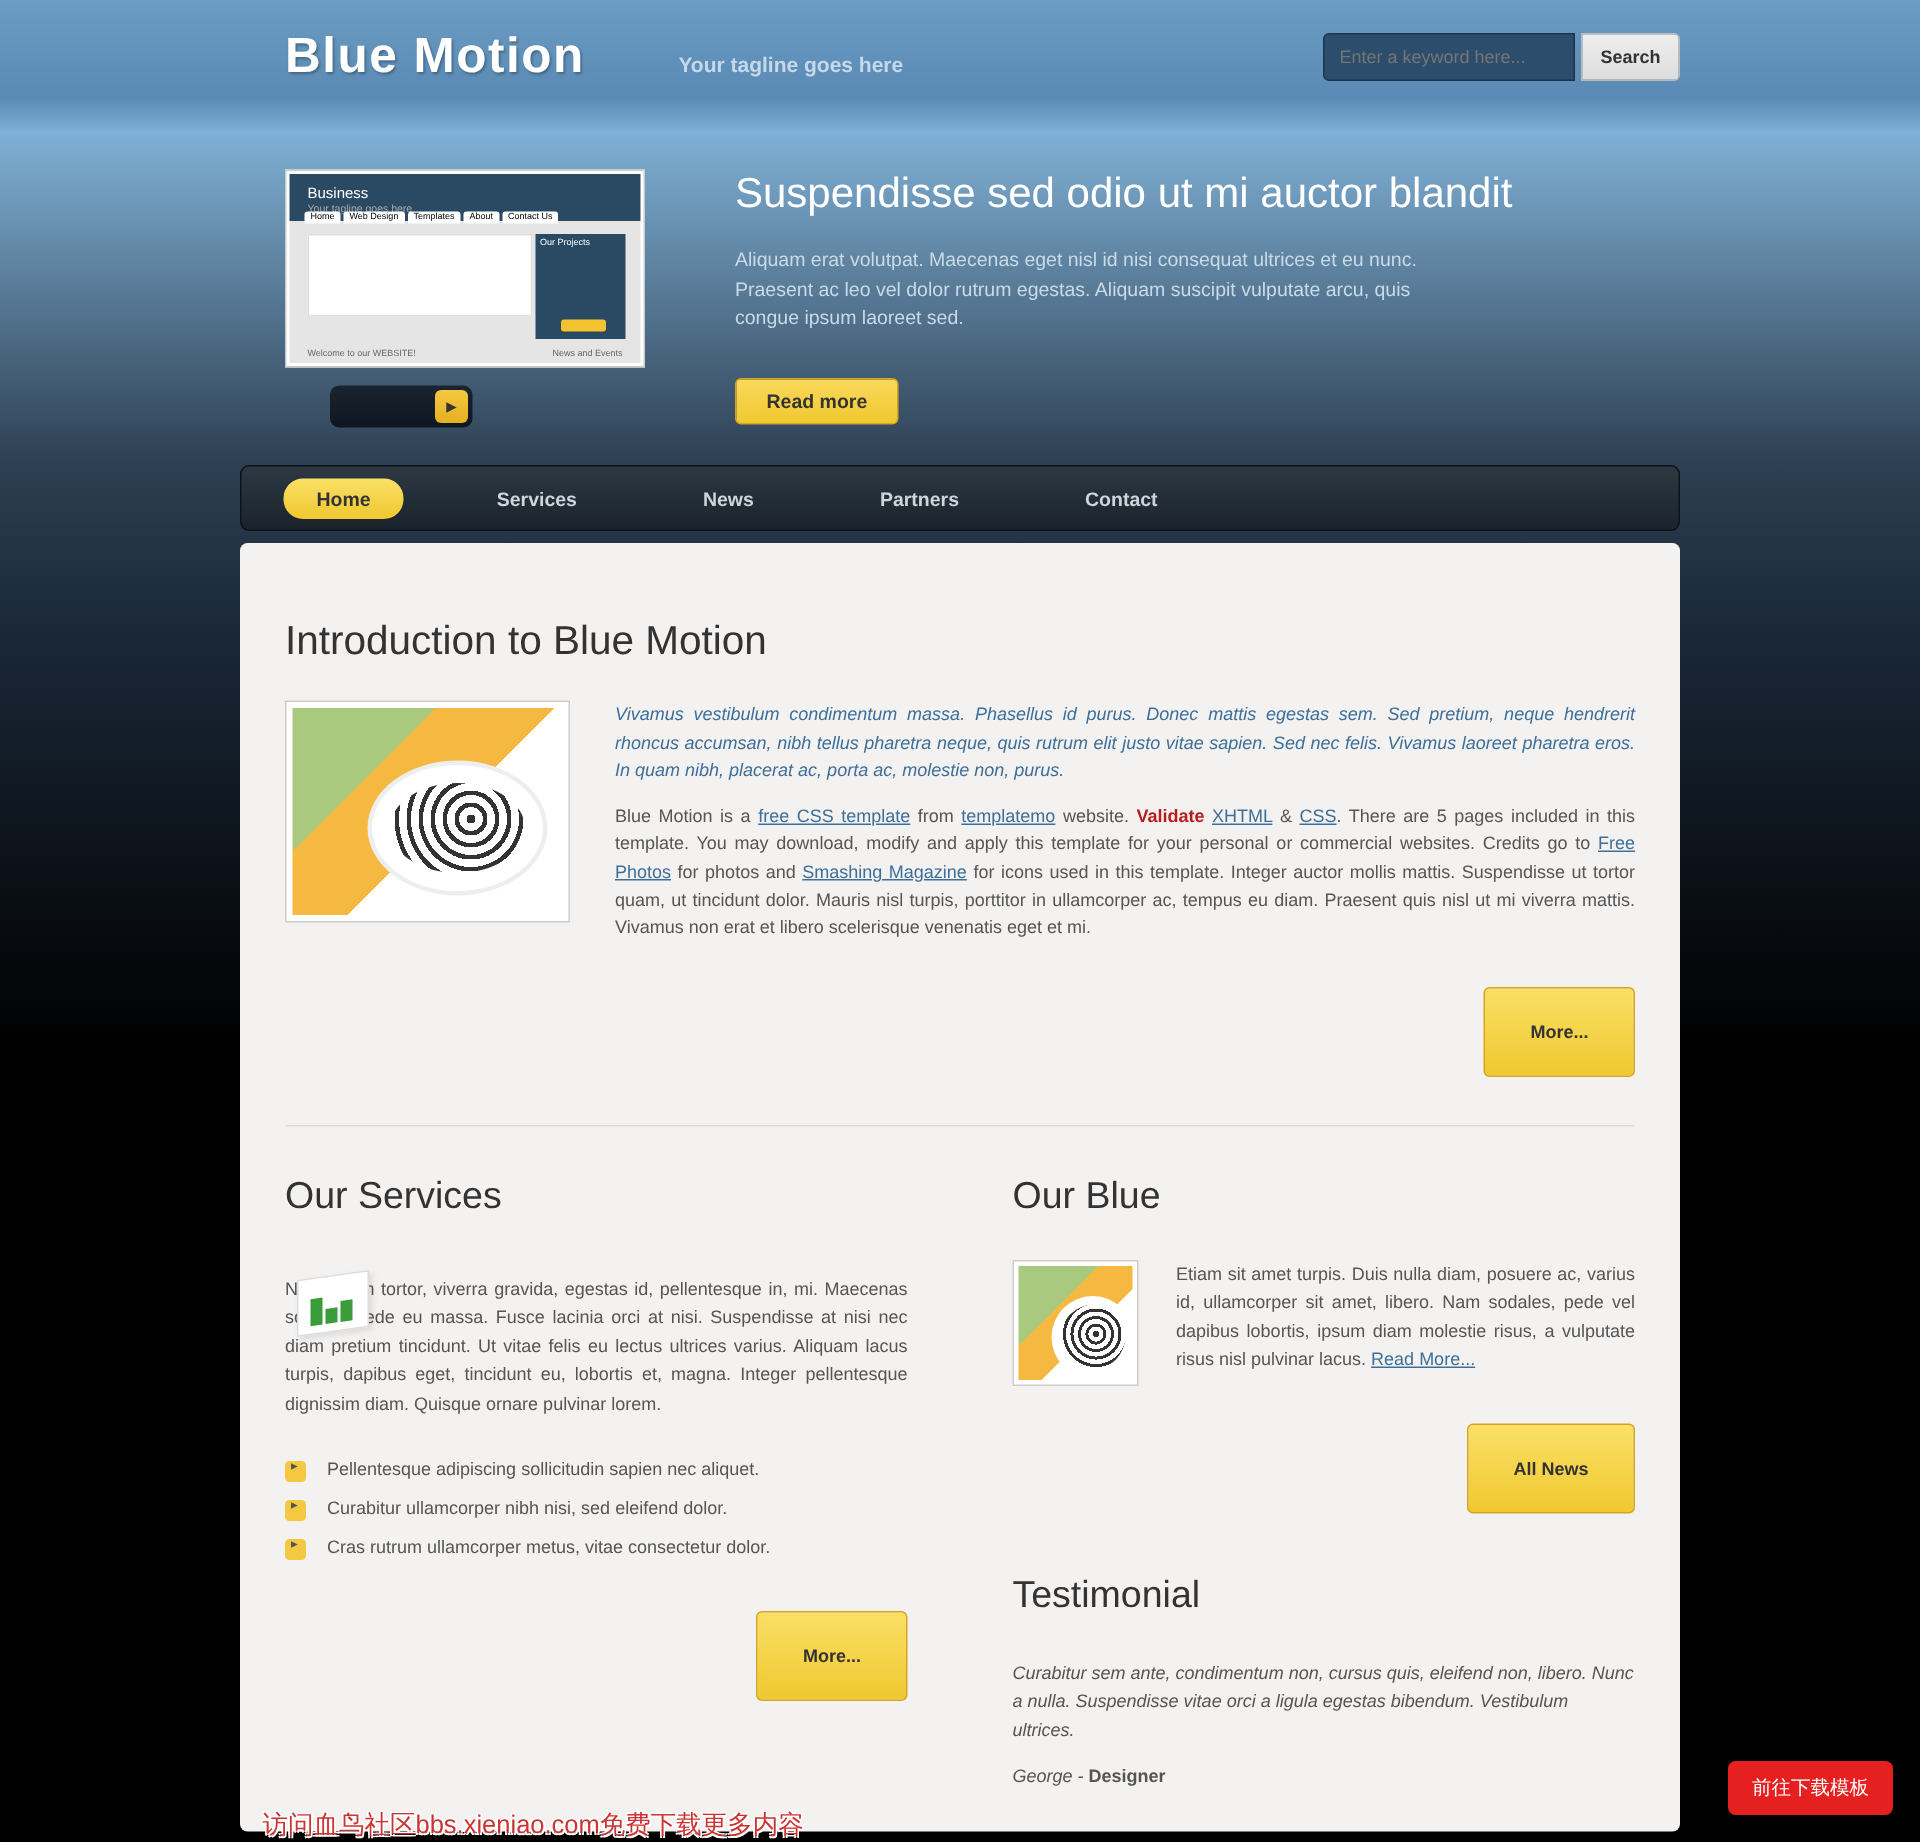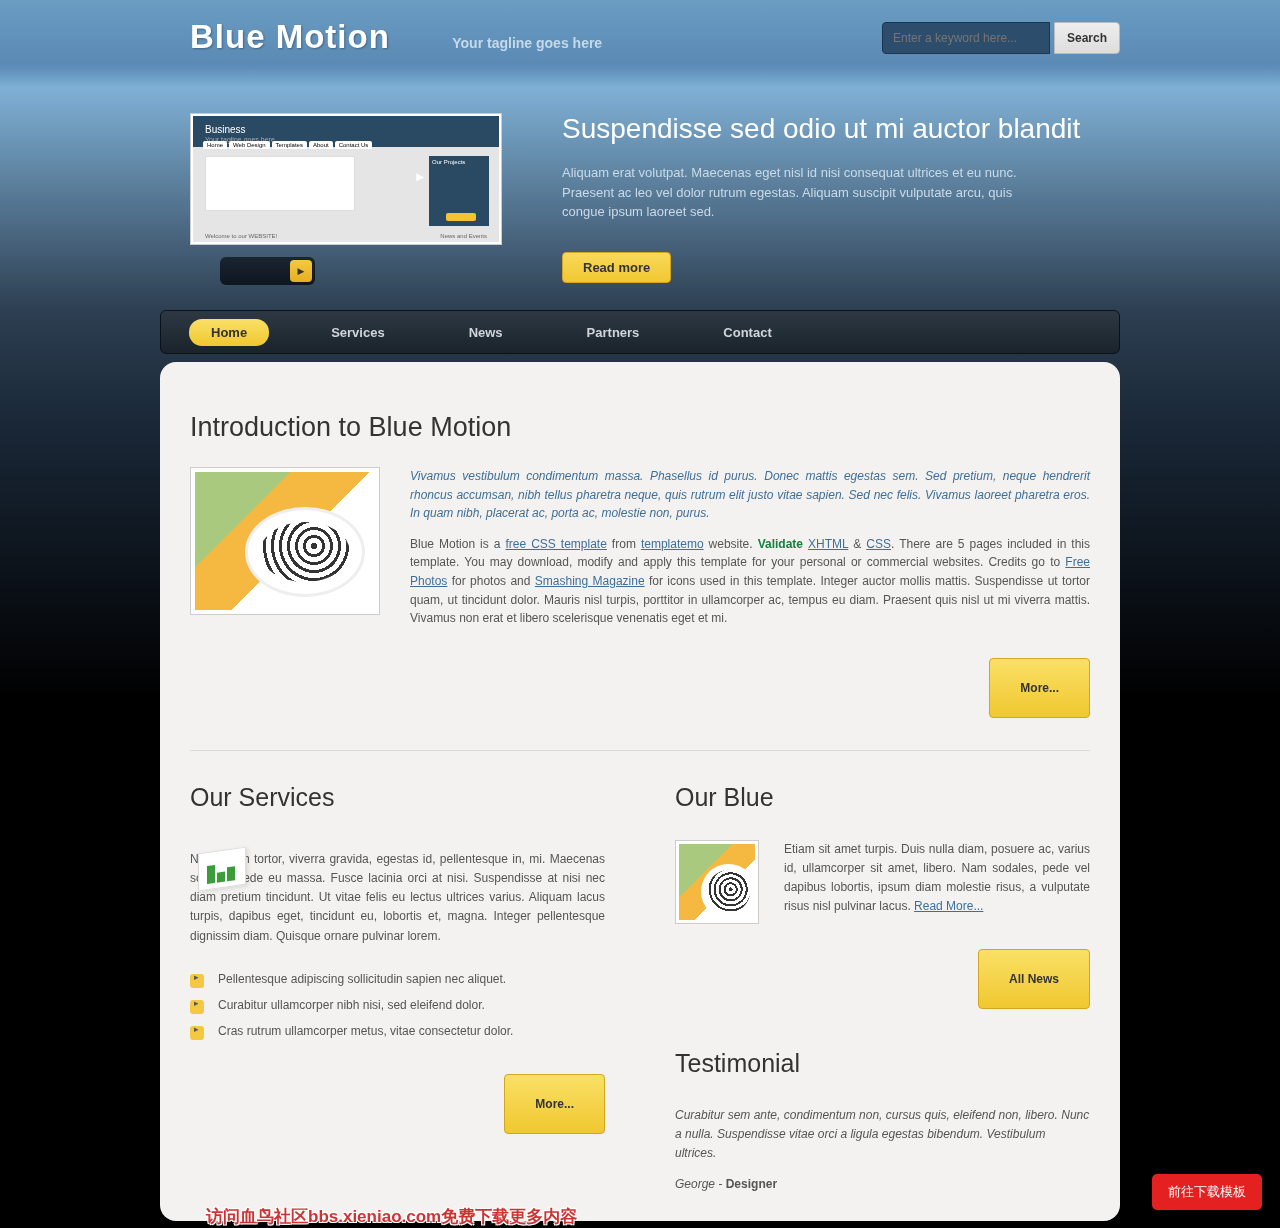--- a/index.html
+++ b/index.html
@@ -14,21 +14,21 @@
 .container { width: 960px; margin: 0 auto; position: relative; }
 
 .header { height: 88px; position: relative; padding-top: 18px; }
 .logo { color: #fff; font-size: 33px; font-weight: bold; letter-spacing: 1px; margin-left: 30px; text-shadow: 1px 1px 2px rgba(0,0,0,.3); display:inline-block;}
 .tagline { color: #c5d9e8; font-size: 14px; margin-left: 58px; display:inline-block; font-weight:bold; }
 .search-wrap { position: absolute; right: 0; top: 22px; display:flex; gap:4px; }
 .search-input { width: 168px; height: 32px; background: #2c4e6c; border: 1px solid #1a3550; color: #aac3d8; padding: 0 10px; font-size: 12px; border-radius:4px 0 0 4px; }
 .search-btn { width: 66px; height: 32px; background: linear-gradient(#eee,#ddd); border:1px solid #bbb; font-size: 12px; font-weight: bold; color:#333; border-radius:0 4px 4px 0; cursor:pointer;}
 
 .hero { padding: 25px 0 0 30px; display:flex; gap:60px; }
-.hero-thumb { width: 312px; height: 132px; background: #fff; border:1px solid #ccc; padding:2px; }
+.hero-thumb { width: 240px; height: 132px; background: #fff; border:1px solid #ccc; padding:2px; }
 .thumb-inner { width:100%; height:100%; background: linear-gradient(#2a4a63 0%, #2a4a63 25%, #e5e5e5 25%, #e5e5e5 100%); position:relative; }
 .thumb-header { font-size:10px; color:#fff; position:absolute; top:8px; left:12px; }
 .thumb-sub { font-size:7px; color:#aaa; position:absolute; top:20px; left:12px; }
 .thumb-tabs { position:absolute; top:25px; left:10px; display:flex; gap:2px;}
 .thumb-tab{font-size:6px; background:#fff; padding:1px 4px; border-radius:2px 2px 0 0;}
 .thumb-box1{position:absolute; top:40px; left:12px; width:150px; height:55px; background:#fff; border:1px solid #ddd;}
 .thumb-box2{position:absolute; top:40px; right:10px; width:60px; height:70px; background:#2a4a63;}
 .thumb-box2-h{font-size:6px;color:#fff;padding:3px;}
 .thumb-btn{position:absolute;bottom:5px;right:13px;width:30px;height:8px;background:#f4c430;border-radius:2px;}
 .thumb-footer{position:absolute;bottom:3px;left:12px;font-size:6px;color:#666;}
@@ -39,32 +39,32 @@
 .play-btn { width:22px; height:22px; background: linear-gradient(#f5c842,#e6b020); border-radius:4px; display:flex; align-items:center; justify-content:center; color:#333; font-size:9px;}
 
 .hero-text h1 { color:#fff; font-size:28px; font-weight:normal; margin-bottom:18px;}
 .hero-text p { color:#c9dae8; font-size:13px; line-height:1.5; max-width:480px;}
 .readmore-btn { display:inline-block; margin-top:30px; background: linear-gradient(#f9d95b,#f0c830); color:#333; font-size:13px; font-weight:bold; padding:7px 20px; border-radius:4px; border:1px solid #d4a520; cursor:pointer;}
 
 .nav { margin-top:25px; height:44px; background: linear-gradient(#2d3842,#1a232c); border-radius:6px; display:flex; align-items:center; padding-left:28px; gap:40px; border:1px solid #0a1218;}
 .nav-item { color:#cfd5db; font-size:13px; font-weight:bold; padding:6px 22px; cursor:pointer; border-radius:13px;}
 .nav-item.active { background: linear-gradient(#fae066,#f0c830); color:#333;}
 
-.content { background:#f4f2f0; border-radius:16px; margin-top:8px; padding:50px 30px 30px 30px; }
+.content { background:#f4f2f0; border-radius:5px; margin-top:8px; padding:50px 30px 30px 30px; }
 .content h2 { color:#333; font-size:27px; font-weight:normal; margin-bottom:24px;}
 .intro-row { display:flex; gap:30px; }
 .intro-thumb { width:190px; height:148px; border:1px solid #ccc; padding:4px; background:#fff; flex-shrink:0;}
 .intro-thumb-inner { width:100%; height:100%; background: linear-gradient(135deg,#a8c97e 0 30%, #f5b942 30% 55%, #fff 55%); position:relative; overflow:hidden;}
 .cup-swirl{position:absolute;top:35px;left:50px;width:120px;height:90px;background:#fff;border-radius:50%;border:3px solid #eee;}
 .cup-swirl::after{content:'';position:absolute;inset:12px;border-radius:50%;background:repeating-radial-gradient(circle at 60% 40%,#333 0 3px,#fff 3px 8px);}
 .intro-text { flex:1; font-size:12px; color:#555; line-height:1.55; text-align:justify;}
 .intro-text .lead { color:#3d6f9a; font-style:italic; }
 .intro-text p { margin-bottom:12px;}
 .intro-text a { color:#3d6f9a; text-decoration:underline; cursor:pointer;}
-.intro-text .bold{font-weight:bold;color:#15803d;}
+.intro-text .bold{font-weight:bold;color:#b91c1c;}
 
 .right-btn-row { text-align:right; margin-top:18px;}
 .yellow-btn { display:inline-block; background: linear-gradient(#fae066,#f0c830); color:#333; font-size:12px; font-weight:bold; padding:22px 30px; border-radius:4px; border:1px solid #d4a520; cursor:pointer;}
 
 .divider { border-top:1px solid #ddd; margin:32px 0;}
 
 .cols { display:flex; gap:70px; }
 .col { flex:1; }
 .col h2 { color:#333; font-size:25px; font-weight:normal; margin-bottom:28px;}
 .svc-row{display:flex;gap:22px;margin-bottom:20px;}
@@ -85,21 +85,21 @@
 .news-swirl::after{content:'';position:absolute;inset:6px;border-radius:50%;background:repeating-radial-gradient(circle at 55% 45%,#333 0 2px,#fff 2px 5px);}
 .news-text{font-size:12px;color:#555;line-height:1.6;text-align:justify;}
 .news-text a{color:#3d6f9a;text-decoration:underline;cursor:pointer;}
 
 .testi h2{margin-top:40px;}
 .testi-block{margin-top:20px; font-size:12px;color:#555;}
 .testi-quote{font-style:italic;line-height:1.6;}
 .testi-author{margin-top:14px;font-style:italic;}
 .testi-author .role{font-weight:bold;font-style:normal;}
 
-.banner-text{position:absolute;bottom:-7px;left:46px;font-size:17px;font-weight:bold;color:#c33;text-shadow:1px 1px #fff,-1px -1px #fff,1px -1px #fff,-1px 1px #fff;}
+.banner-text{position:absolute;bottom:-7px;left:15px;font-size:17px;font-weight:normal;color:#c33;text-shadow:1px 1px #fff,-1px -1px #fff,1px -1px #fff,-1px 1px #fff;}
 .download-btn{position:fixed;right:18px;bottom:18px;background:#e52020;color:#fff;font-size:13px;padding:9px 16px;border-radius:5px;border:none;cursor:pointer;}
 </style>
 </head>
 <body>
 
 <div class="page-bg">
   <div class="container">
 
     <div class="header">
       <span class="logo">Blue Motion</span>

